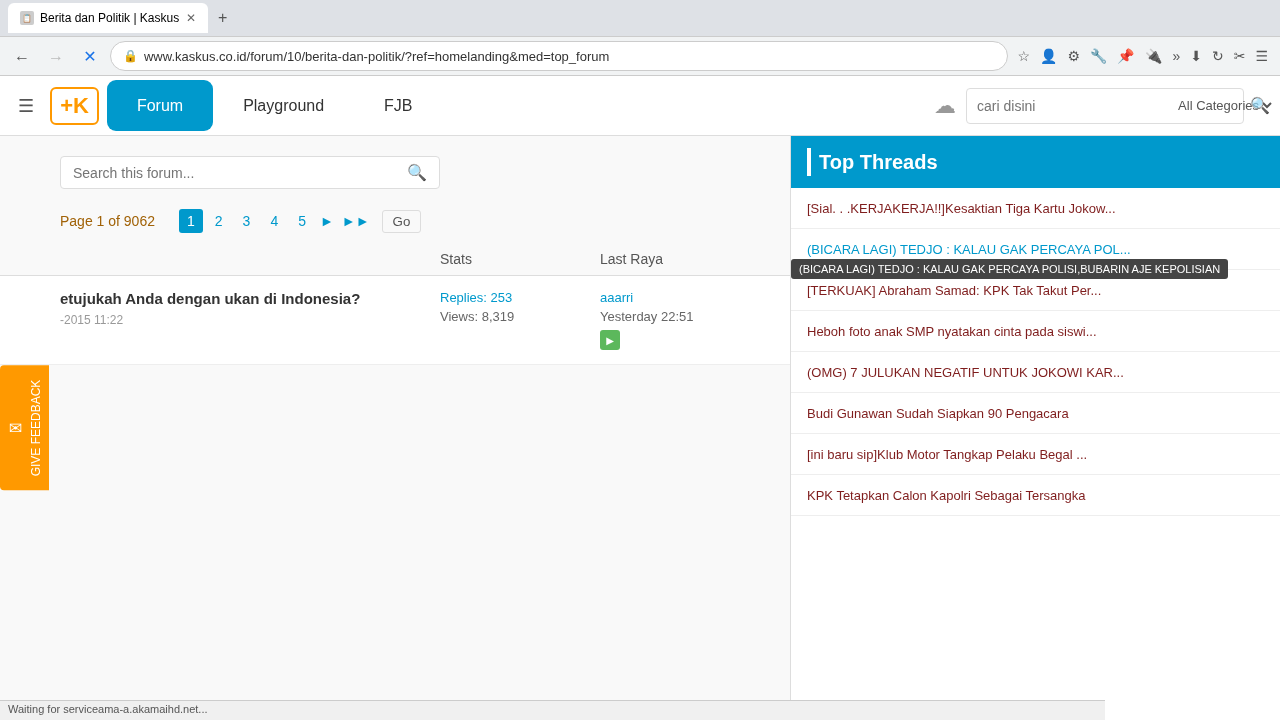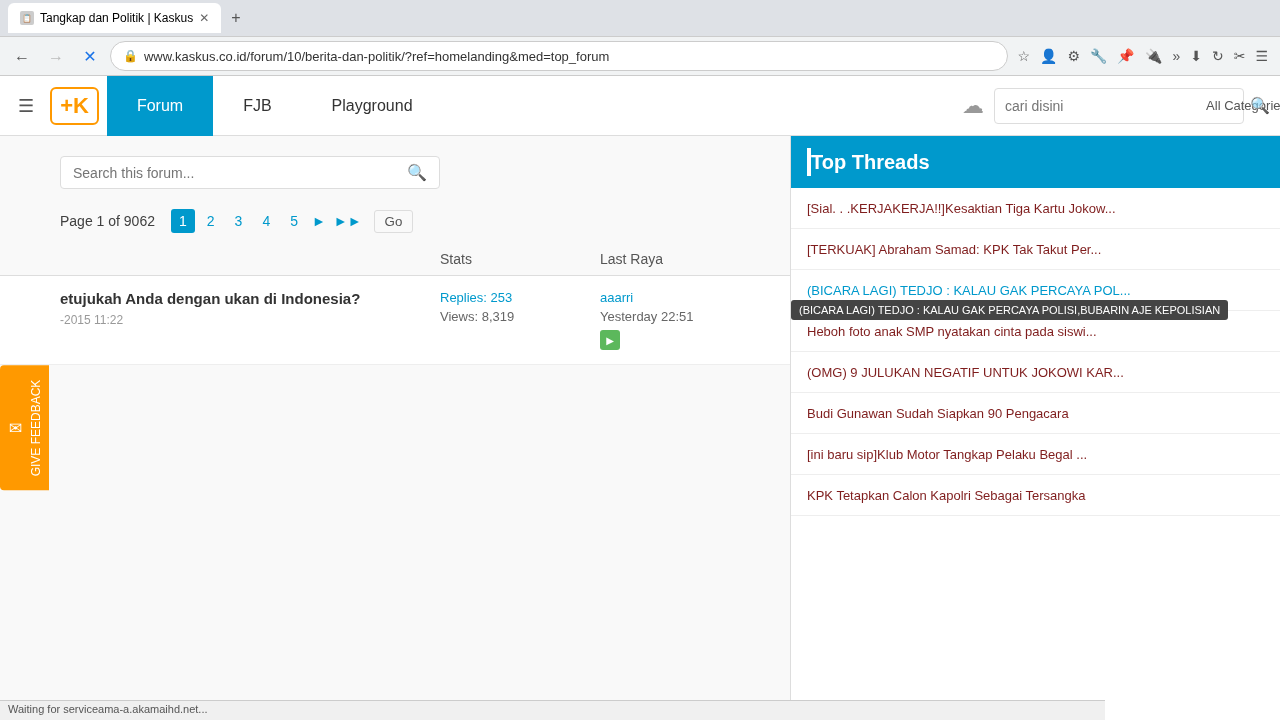--- a/index.html
+++ b/index.html
@@ -23,25 +23,25 @@
     .nav-extras span { font-size: 14px; color: #555; padding: 2px 4px; cursor: pointer; }
 
     
     .page { width: 1280px; background: #f0f0f0; height: 644px; overflow: hidden; position: relative; }
 
     
     .top-nav { background: #fff; display: flex; align-items: center; height: 60px; padding: 0 10px; gap: 0; border-bottom: 1px solid #ddd; }
     .hamburger-btn { background: transparent; border: none; cursor: pointer; padding: 8px; font-size: 18px; color: #555; }
     .logo { border: 2px solid #f90; border-radius: 6px; padding: 4px 8px; margin: 0 8px; display: flex; align-items: center; justify-content: center; }
     .logo-text { font-size: 22px; font-weight: bold; color: #f90; }
-    .nav-item { padding: 4px 30px; font-size: 16px; color: #333; cursor: pointer; height: 60px; display: flex; align-items: center; }
+    .nav-item { padding: 4px 30px; font-size: 16px; color: #333; cursor: pointer; height: 51px; display: flex; align-items: center; border-radius: 9px; }
     .nav-item.active { background: #0099cc; color: #fff; }
     .nav-spacer { flex: 1; }
     .weather-icon { font-size: 22px; color: #999; padding: 0 10px; }
-    .search-box { display: flex; align-items: center; background: #fff; border: 1px solid #ddd; border-radius: 4px; padding: 4px 10px; width: 250px; height: 36px; }
+    .search-box { display: flex; align-items: center; background: #fff; border: 1px solid #ddd; border-radius: 4px; padding: 4px 10px; width: 278px; height: 36px; }
     .search-input { border: none; outline: none; flex: 1; font-size: 14px; color: #999; }
     .search-separator { width: 1px; height: 20px; background: #ddd; margin: 0 8px; }
     .categories-select { border: none; outline: none; font-size: 13px; color: #555; cursor: pointer; background: transparent; }
     .search-icon-btn { background: transparent; border: none; cursor: pointer; color: #555; font-size: 16px; margin-left: 6px; }
 
     
     .main-content { display: flex; height: calc(644px - 60px); }
 
     
     .forum-left { flex: 1; background: #f9f9f9; overflow: hidden; position: relative; }
@@ -53,21 +53,21 @@
     
     .forum-search-bar { padding: 20px 30px 10px 60px; }
     .forum-search-input-wrap { display: flex; align-items: center; background: #fff; border: 1px solid #ddd; border-radius: 4px; padding: 6px 12px; width: 380px; gap: 8px; }
     .forum-search-input { border: none; outline: none; flex: 1; font-size: 14px; color: #aaa; }
     .forum-search-btn { background: transparent; border: none; cursor: pointer; color: #555; font-size: 16px; }
 
     
     .pagination { padding: 10px 30px 10px 60px; display: flex; align-items: center; gap: 4px; font-size: 14px; color: #555; }
     .page-link { padding: 4px 8px; text-decoration: none; color: #0099cc; border-radius: 3px; }
     .page-link.active { background: #0099cc; color: #fff; border-radius: 3px; padding: 4px 8px; }
-    .page-text { margin-right: 12px; color: #404040; }
+    .page-text { margin-right: 20px; color: #a16207; }
     .page-arrow { color: #0099cc; cursor: pointer; font-size: 14px; padding: 2px; }
 
     
     .thread-table-header { display: flex; padding: 8px 30px 8px 60px; color: #555; font-weight: normal; border-bottom: 1px solid #ddd; }
     .col-title { flex: 1; }
     .col-stats { width: 160px; text-align: left; }
     .col-lastpost { width: 160px; text-align: left; }
 
     
     .thread-row { display: flex; padding: 14px 30px 14px 60px; border-bottom: 1px solid #eee; background: #fff; margin-bottom: 2px; align-items: flex-start; }
@@ -78,21 +78,21 @@
     .thread-stats-replies { color: #0099cc; font-size: 13px; margin-bottom: 4px; }
     .thread-stats-views { color: #666; font-size: 13px; }
     .thread-lastpost { width: 160px; }
     .lastpost-user { color: #0099cc; font-size: 13px; margin-bottom: 4px; }
     .lastpost-time { color: #666; font-size: 13px; margin-bottom: 6px; }
     .lastpost-arrow { width: 20px; height: 20px; background: #5cb85c; display: flex; align-items: center; justify-content: center; border-radius: 3px; cursor: pointer; }
     .lastpost-arrow::after { content: '▶'; color: #fff; font-size: 10px; }
 
     
     .right-panel { width: 490px; background: #fff; border-left: 1px solid #ddd; overflow: hidden; }
-    .top-threads-header { background: #0099cc; padding: 12px 16px; display: flex; align-items: center; }
+    .top-threads-header { background: #0099cc; padding: 12px 16px; display: flex; align-items: center; gap: 8px; }
     .top-threads-bar { width: 4px; height: 28px; background: #fff; }
     .top-threads-title { color: #fff; font-size: 20px; font-weight: bold; }
     .top-thread-item { padding: 12px 16px; border-bottom: 1px solid #eee; cursor: pointer; }
     .top-thread-link { color: #7f1d1d; font-size: 13px; text-decoration: none; }
     .top-thread-link.blue { color: #0099cc; }
 
     
     .tooltip { position: absolute; background: #333; color: #fff; font-size: 11px; padding: 4px 8px; border-radius: 3px; top: 335px; left: 735px; white-space: nowrap; z-index: 100; }
 
     
@@ -102,21 +102,21 @@
     .go-btn { background: transparent; border: 1px solid #ddd; padding: 3px 10px; color: #555; cursor: pointer; border-radius: 3px; margin-left: 6px; }
   </style>
 </head>
 <body>
 
 <div class="browser-chrome">
 
   <div class="browser-titlebar">
     <div class="browser-tab">
       <div class="browser-tab-icon">📋</div>
-      <span>Tangkap dan Politik | Kaskus</span>
+      <span>Berita dan Politik | Kaskus</span>
       <span class="browser-tab-close">✕</span>
     </div>
     <button class="browser-tab-new">+</button>
   </div>
 
   <div class="browser-nav">
     <button class="nav-btn">←</button>
     <button class="nav-btn" disabled="">→</button>
     <button class="nav-btn loading">✕</button>
     <div class="address-bar">
@@ -143,24 +143,24 @@
 
   <div class="top-nav">
     <button class="hamburger-btn">☰</button>
     <div class="logo">
       <span class="logo-text">+K</span>
     </div>
     <div class="nav-item active">
       <span>Forum</span>
     </div>
     <div class="nav-item">
+      <span>Playground</span>
+    </div>
+    <div class="nav-item">
       <span>FJB</span>
-    </div>
-    <div class="nav-item">
-      <span>Playground</span>
     </div>
     <div class="nav-spacer"></div>
     <div class="weather-icon">☁</div>
     <div class="search-box">
       <input type="text" class="search-input" placeholder="cari disini" style="">
       <div class="search-separator"></div>
       <select class="categories-select">
         <option>All Categories</option>
       </select>
     </div>
@@ -223,32 +223,32 @@
 
     <div class="right-panel">
       <div class="top-threads-header">
         <div class="top-threads-bar"></div>
         <span class="top-threads-title">Top Threads</span>
       </div>
 
       <div class="top-thread-item">
         <a class="top-thread-link">[Sial. . .KERJAKERJA!!]Kesaktian Tiga Kartu Jokow...</a>
       </div>
-      <div class="top-thread-item">
-        <a class="top-thread-link">[TERKUAK] Abraham Samad: KPK Tak Takut Per...</a>
-      </div>
       <div class="top-thread-item" style="position:relative;">
         <a class="top-thread-link blue">(BICARA LAGI) TEDJO : KALAU GAK PERCAYA POL...</a>
         <div class="tooltip" style="position:absolute; top:30px; left:0; font-size:11px; background:#444; color:#fff; padding:4px 8px; border-radius:3px; white-space:nowrap; z-index:200;">(BICARA LAGI) TEDJO : KALAU GAK PERCAYA POLISI,BUBARIN AJE KEPOLISIAN</div>
       </div>
       <div class="top-thread-item">
+        <a class="top-thread-link">[TERKUAK] Abraham Samad: KPK Tak Takut Per...</a>
+      </div>
+      <div class="top-thread-item">
         <a class="top-thread-link">Heboh foto anak SMP nyatakan cinta pada siswi...</a>
       </div>
       <div class="top-thread-item">
-        <a class="top-thread-link">(OMG) 9 JULUKAN NEGATIF UNTUK JOKOWI KAR...</a>
+        <a class="top-thread-link">(OMG) 7 JULUKAN NEGATIF UNTUK JOKOWI KAR...</a>
       </div>
       <div class="top-thread-item">
         <a class="top-thread-link">Budi Gunawan Sudah Siapkan 90 Pengacara</a>
       </div>
       <div class="top-thread-item">
         <a class="top-thread-link">[ini baru sip]Klub Motor Tangkap Pelaku Begal ...</a>
       </div>
       <div class="top-thread-item">
         <a class="top-thread-link">KPK Tetapkan Calon Kapolri Sebagai Tersangka</a>
       </div>

